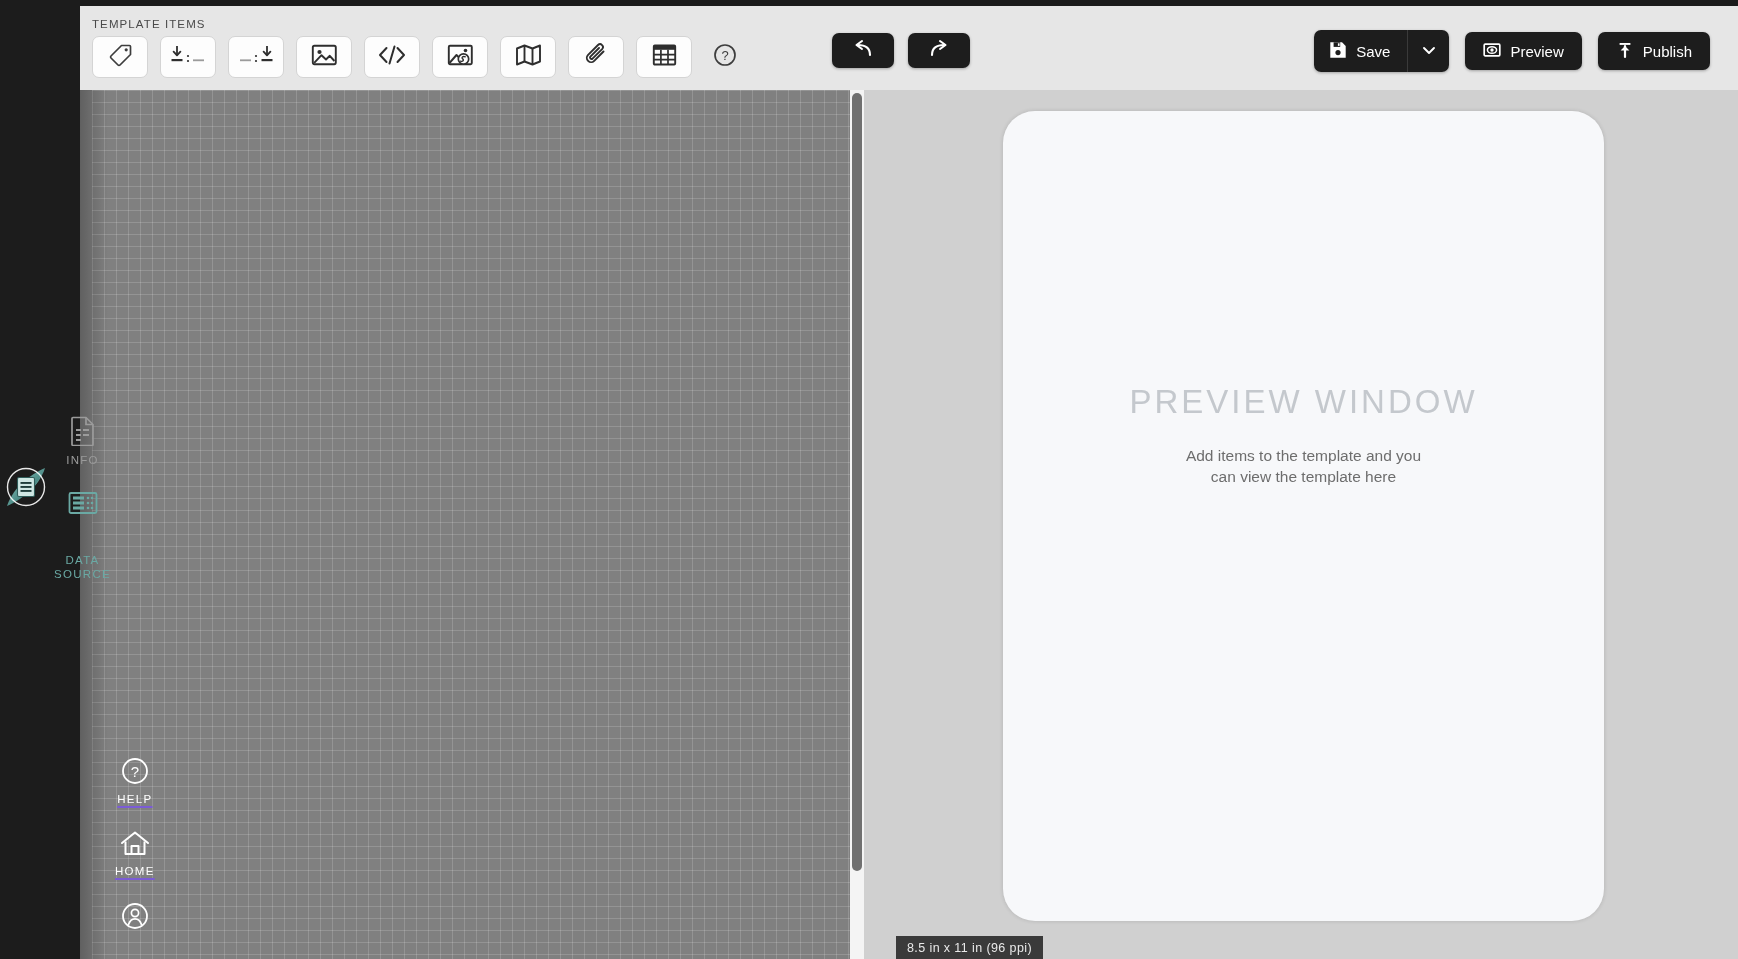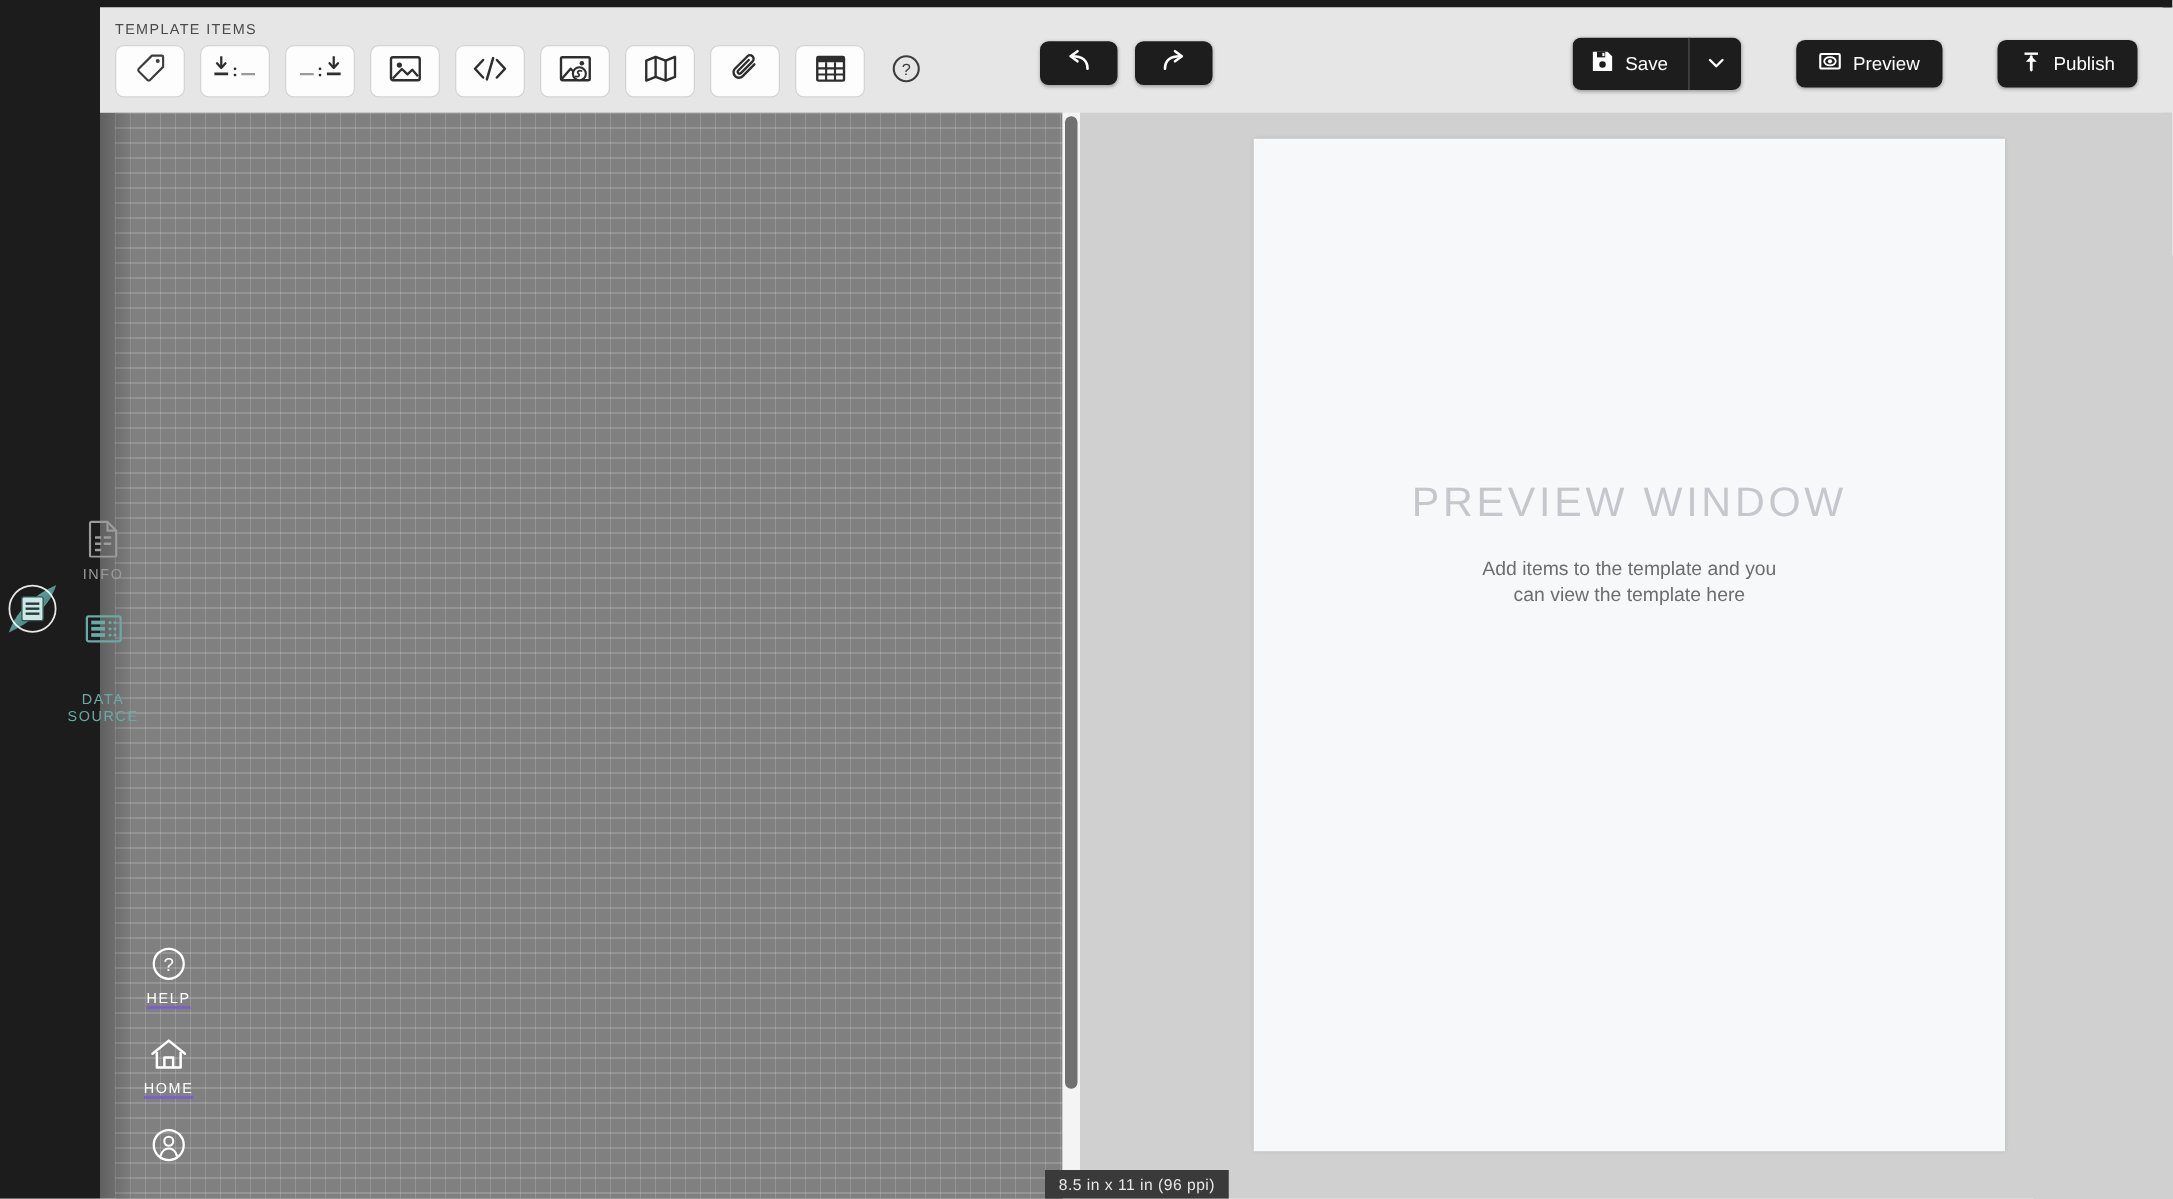--- a/index.html
+++ b/index.html
@@ -102,21 +102,21 @@
     background: #1d1d1d; color: #fff; border: none; cursor: pointer;
     display: flex; align-items: center; gap: 9px; padding: 0 17px 0 15px;
     font-size: 15px; font-family: "Liberation Sans", sans-serif;
   }
   .save-caret {
     background: #1d1d1d; color: #fff; border: none; cursor: pointer;
     width: 42px; display: flex; align-items: center; justify-content: center;
     border-left: 1px solid #3a3a3a;
   }
   .wide-btn {
-    height: 38px; padding: 0 18px; font-size: 15px; gap: 9px; margin-left: 28px;
+    height: 38px; padding: 0 18px; font-size: 15px; gap: 9px;
   }
 
   
   .canvas-outer {
     position: absolute; left: 80px; top: 90px; width: 770px; height: 869px;
     background: #808080; overflow: hidden;
   }
   .canvas-pad {
     position: absolute; left: 12px; top: 0px; right: 0; bottom: 0;
     background:
@@ -142,35 +142,35 @@
 
   
   .preview-panel {
     position: absolute; left: 864px; top: 90px; width: 874px; height: 869px;
     background: #d0d0d0; overflow: hidden;
   }
   .preview-page {
     position: absolute; left: 139px; top: 21px; width: 601px; height: 810px;
     background: #f7f8fa;
     box-shadow: 0 0 4px rgba(0,0,0,.14);
-    display: flex; flex-direction: column; align-items: center;
+    display: flex; flex-direction: column; align-items: center; border-radius: 32px;
   }
   .preview-title {
     margin-top: 272px;
     font-size: 33px; letter-spacing: 3px; color: #c4c8cd;
     text-transform: uppercase; font-weight: 400; white-space: nowrap;
   }
   .preview-sub {
     margin-top: 24px; text-align: center;
     font-size: 15.5px; line-height: 21px; color: #6d6d6d; max-width: 330px;
   }
 
   
   .status-bar {
-    position: absolute; left: 836px; bottom: 0; height: 23px;
+    position: absolute; left: 896px; bottom: 0; height: 23px;
     background: #3a3a3a; color: #e9e9e9;
     display: flex; align-items: center; padding: 0 11px;
     font-size: 12.5px; letter-spacing: .4px; z-index: 18;
   }
 </style>
 </head>
 <body>
 
 <div id="app">
 

